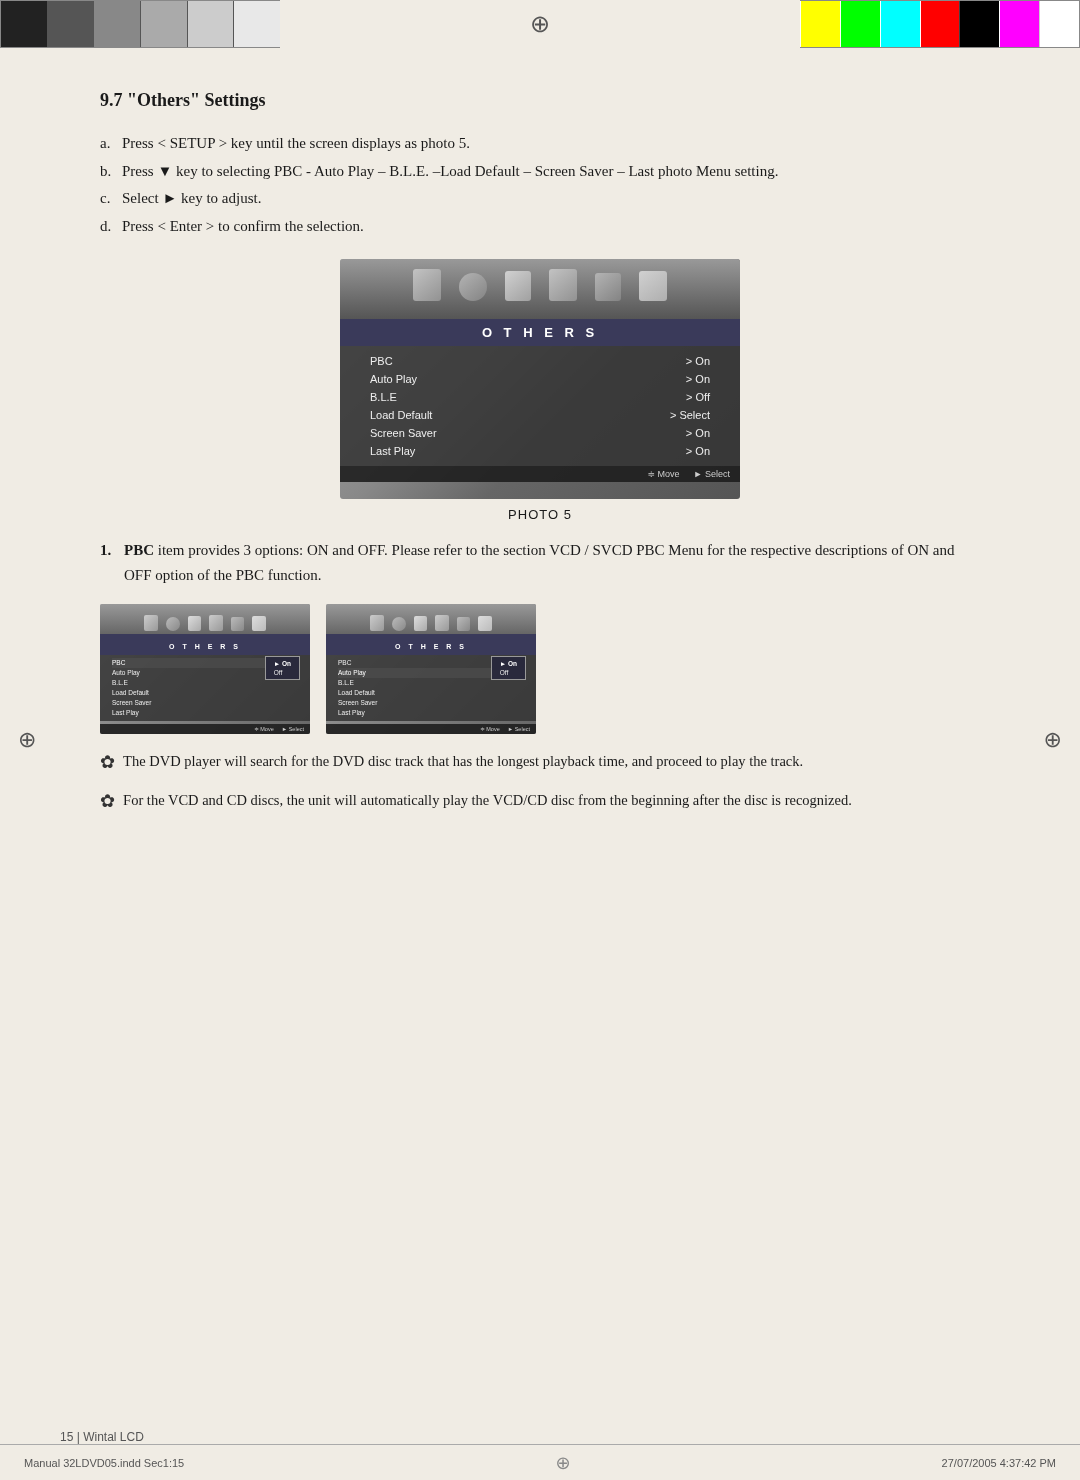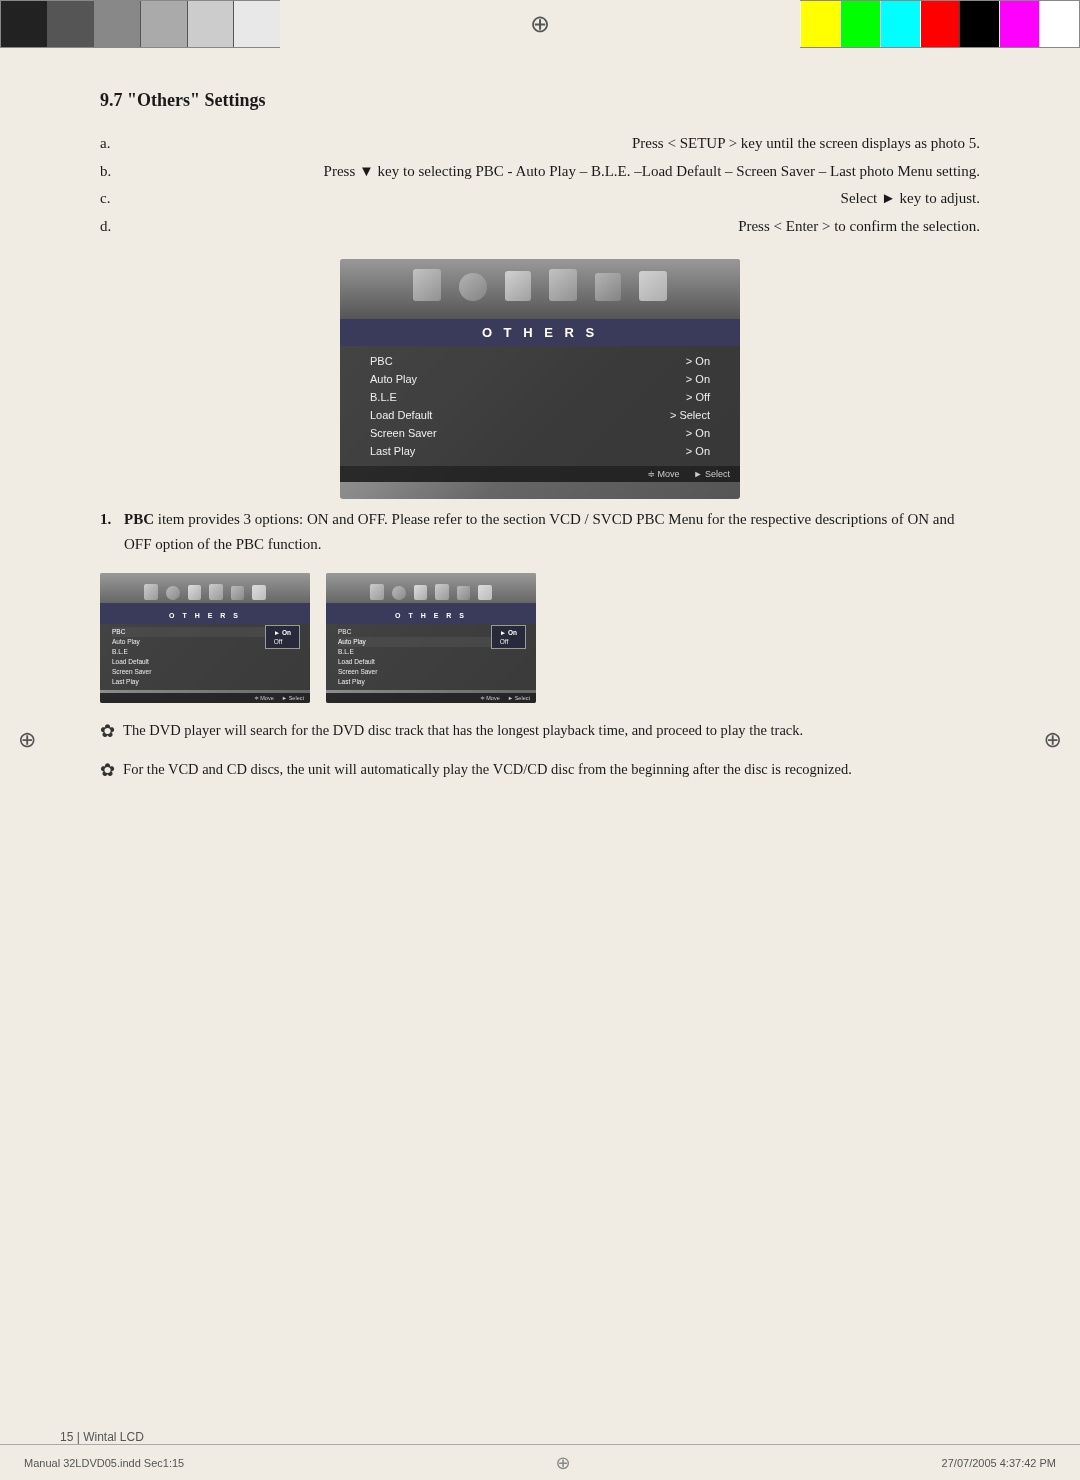--- a/index.html
+++ b/index.html
@@ -139,21 +139,20 @@
       margin-bottom: 2px;
     }
 
     .instruction-list .label {
       min-width: 22px;
       font-weight: normal;
     }
 
     .instruction-text {
       flex: 1;
-      text-align: right;
     }
 
     
     .photo-caption {
       text-align: center;
       font-size: 13px;
       font-family: Arial, sans-serif;
       letter-spacing: 1px;
       margin-bottom: 16px;
       margin-top: 6px;
@@ -484,20 +483,21 @@
         </div>
       </div>
 
       <div class="dvd-footer">
         <span>≑  Move</span>
         <span>► Select</span>
       </div>
     </div>
   </div>
 
+  <p class="photo-caption">PHOTO 5</p>
 
   <ul class="numbered-list">
     <li>
       <span class="num-label">1.</span>
       <span class="num-content">
         <strong>PBC</strong>
         <span> item provides 3 options: ON and OFF. Please refer to the section VCD / SVCD PBC Menu for the respective descriptions of ON and OFF option of the PBC function.</span>
       </span>
     </li>
   </ul>

